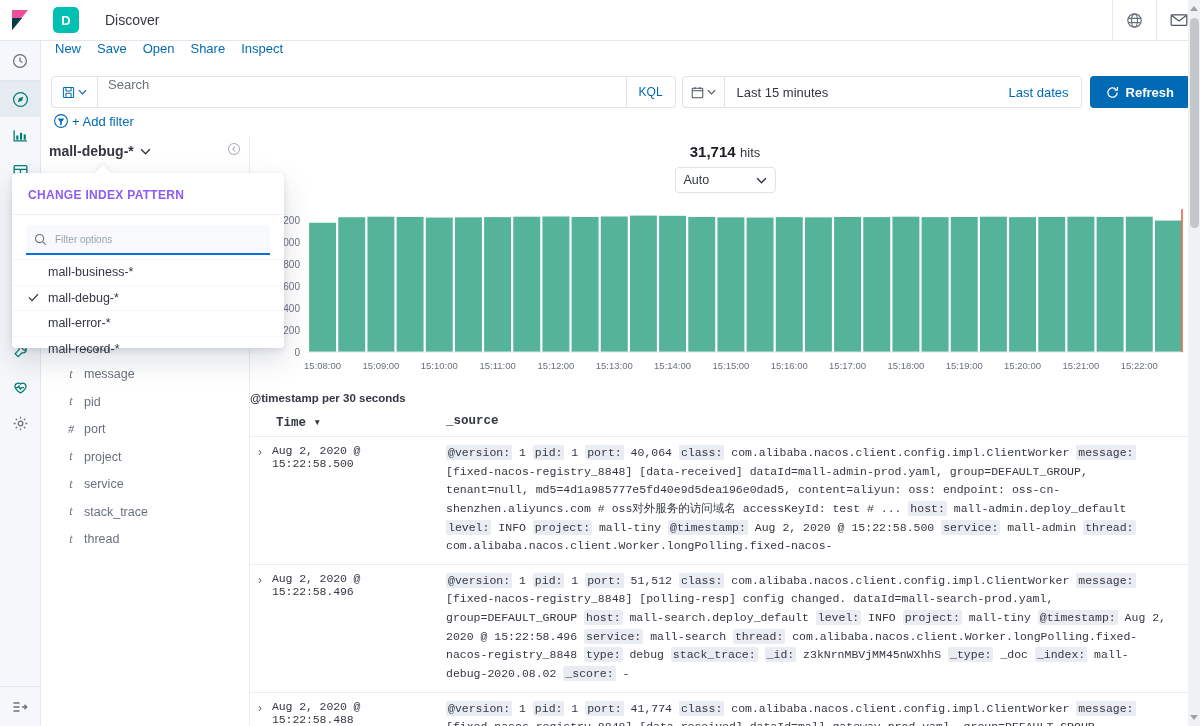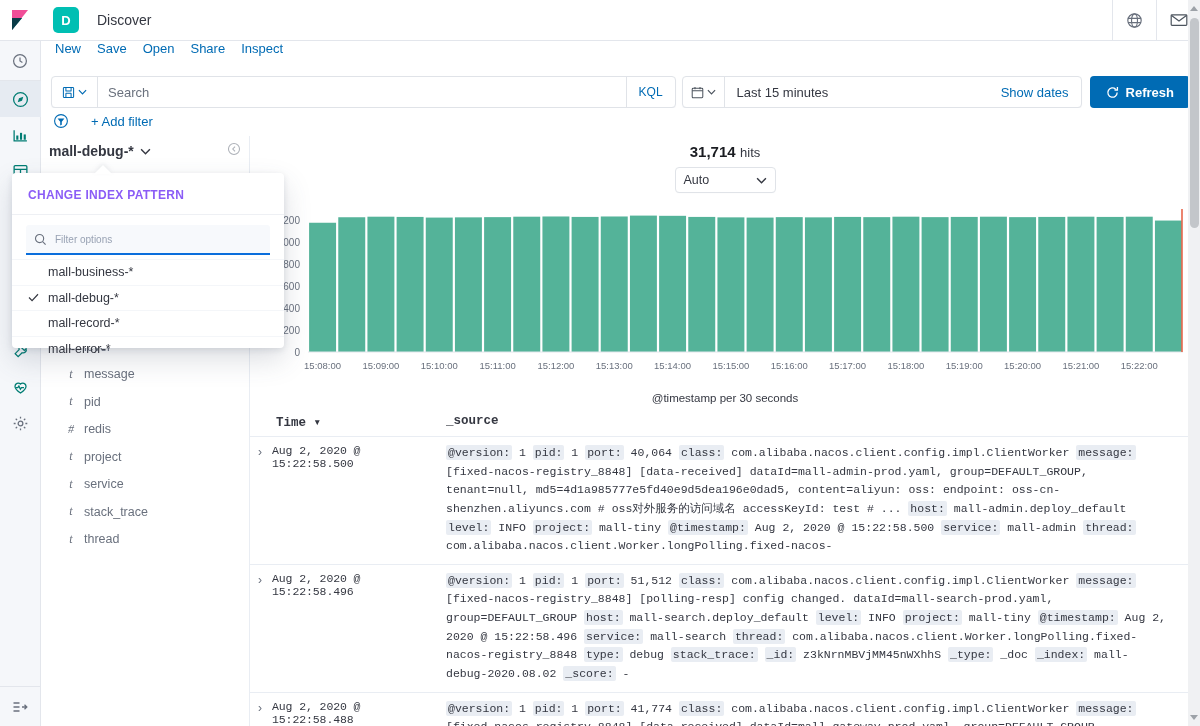--- a/index.html
+++ b/index.html
@@ -38,21 +38,21 @@
     position: absolute; left: 41px; top: 0; width: 1159px; height: 41px;
     background: #fff; border-bottom: 1px solid #e3e6ec;
     display: flex; align-items: center; z-index: 20;
   }
   .app-badge {
     width: 26px; height: 26px; border-radius: 5px; background: #00bfb3;
     color: #fff; font-size: 13px; font-weight: 700;
     display: flex; align-items: center; justify-content: center;
     margin-left: 12px;
   }
-  .app-title { font-size: 14px; color: #343741; margin-left: 18px; }
+  .app-title { font-size: 14px; color: #343741; margin-left: 26px; }
   .topbar-right { margin-left: auto; display: flex; height: 41px; align-items: stretch; }
   .topbar-icon {
     width: 44px; display: flex; align-items: center; justify-content: center;
     border-left: 1px solid #e3e6ec; cursor: pointer;
   }
 
   
   .menurow {
     position: absolute; left: 41px; top: 32px; width: 1159px; height: 32px;
     display: flex; align-items: center; padding-left: 6px; background: #fff;
@@ -62,21 +62,21 @@
   }
 
   
   .querybar {
     position: absolute; left: 41px; top: 73px; width: 1159px; height: 38px;
     display: flex; align-items: center; padding: 0 10px; background: #fff;
   }
   .query-input-wrap {
     flex: 1; height: 32px; background: #fff;
     border: 1px solid #e0e3e8; border-radius: 4px;
-    display: flex; align-items: center;
+    display: flex; align-items: flex-start;
     box-shadow: 0 1px 1px -1px rgba(152,162,179,.2), 0 1px 2px -1px rgba(152,162,179,.2);
   }
   .q-save-btn {
     width: 46px; height: 30px; display: flex; align-items: center; justify-content: center;
     gap: 3px; border-right: 1px solid #e0e3e8; cursor: pointer;
   }
   .q-search {
     flex: 1; border: 0; outline: none; font-size: 13px; padding: 0 10px;
     font-family: "Liberation Sans", sans-serif; color: #343741; background: transparent;
   }
@@ -100,21 +100,21 @@
   .refresh-btn {
     margin-left: 8px; height: 32px; padding: 0 16px; border-radius: 4px;
     background: #006bb4; color: #fff; font-size: 13px; font-weight: 700;
     display: flex; align-items: center; gap: 7px; cursor: pointer; border: 0;
     font-family: "Liberation Sans", sans-serif;
   }
 
   
   .filterrow {
     position: absolute; left: 41px; top: 108px; width: 1159px; height: 26px;
-    display: flex; align-items: center; padding-left: 12px; gap: 22px; background: #fff;
+    display: flex; align-items: center; padding-left: 12px; gap: 3px; background: #fff;
   }
   .addfilter { font-size: 13px; color: #006bb4; cursor: pointer; }
 
   
   .sidebar {
     position: absolute; left: 41px; top: 136px; width: 208px; height: 590px;
     background: #fff; overflow: hidden;
   }
   .idx-pattern-row {
     display: flex; align-items: center; height: 30px; padding: 0 8px; gap: 6px;
@@ -150,21 +150,21 @@
     background: #fff; display: flex; align-items: center; padding: 0 8px;
     font-size: 12.5px; color: #343741; cursor: pointer;
     box-shadow: 0 1px 1px -1px rgba(152,162,179,.2);
   }
   .interval-select .chev { margin-left: auto; }
 
   
   .chart-wrap { position: relative; margin-top: 8px; height: 190px; }
   .chart-svg { display: block; }
   .x-title {
-    text-align: center; font-size: 11.5px; font-weight: 400; color: #343741;
+    font-size: 11.5px; font-weight: 700; color: #343741;
     margin-top: 1px;
   }
 
   
   .doctable { margin-top: 10px; }
   .dt-head {
     display: flex; border-bottom: 1px solid #e9edf3; padding-bottom: 6px;
   }
   .dt-th {
     font-size: 12.5px; font-weight: 700; color: #343741;
@@ -375,21 +375,21 @@
       <div class="dp-cal">
         <svg width="13" height="13" viewBox="0 0 14 14" fill="none" stroke="#4c545e" stroke-width="1.1">
           <rect x="1.3" y="2.4" width="11.4" height="10.3" rx="1"></rect>
           <path d="M1.3 5.2h11.4M4.3 1.2v2.4M9.7 1.2v2.4"></path>
         </svg>
         <svg width="9" height="6" viewBox="0 0 10 6" fill="none" stroke="#4c545e" stroke-width="1.3">
           <path d="M1 1l4 4 4-4"></path>
         </svg>
       </div>
       <div class="dp-range">Last 15 minutes</div>
-      <div class="dp-showdates">Show dates</div>
+      <div class="dp-showdates">Last dates</div>
     </div>
     <button class="refresh-btn">
       <svg width="13" height="13" viewBox="0 0 14 14" fill="none" stroke="#fff" stroke-width="1.4">
         <path d="M12 7a5 5 0 11-1.6-3.6"></path>
           <path d="M12.3 1.2v3.1H9.2"></path>
       </svg>
       <span>Refresh</span>
     </button>
   </div>
 
@@ -446,21 +446,21 @@
       <div class="field-item">
         <span class="field-type">t</span>
         <span class="field-name">message</span>
       </div>
       <div class="field-item">
         <span class="field-type">t</span>
         <span class="field-name">pid</span>
       </div>
       <div class="field-item">
         <span class="field-type">#</span>
-        <span class="field-name">redis</span>
+        <span class="field-name">port</span>
       </div>
       <div class="field-item">
         <span class="field-type">t</span>
         <span class="field-name">project</span>
       </div>
       <div class="field-item">
         <span class="field-type">t</span>
         <span class="field-name">service</span>
       </div>
       <div class="field-item">
@@ -595,25 +595,25 @@
         <div class="pop-opt">
           <span class="pop-check">
             <svg width="11" height="9" viewBox="0 0 12 10" fill="none" stroke="#343741" stroke-width="1.3">
               <path d="M1 5l3.4 3.4L11 1.4"></path>
             </svg>
           </span>
           <span>mall-debug-*</span>
         </div>
         <div class="pop-opt">
           <span class="pop-check"></span>
-          <span>mall-record-*</span>
+          <span>mall-error-*</span>
         </div>
         <div class="pop-opt">
           <span class="pop-check"></span>
-          <span>mall-error-*</span>
+          <span>mall-record-*</span>
         </div>
       </div>
   </div>
 
   <div class="scrollbar">
     <div class="scroll-arrow scroll-up"></div>
     <div class="scrollthumb"></div>
     <div class="scroll-arrow scroll-down"></div>
   </div>
 </div>

